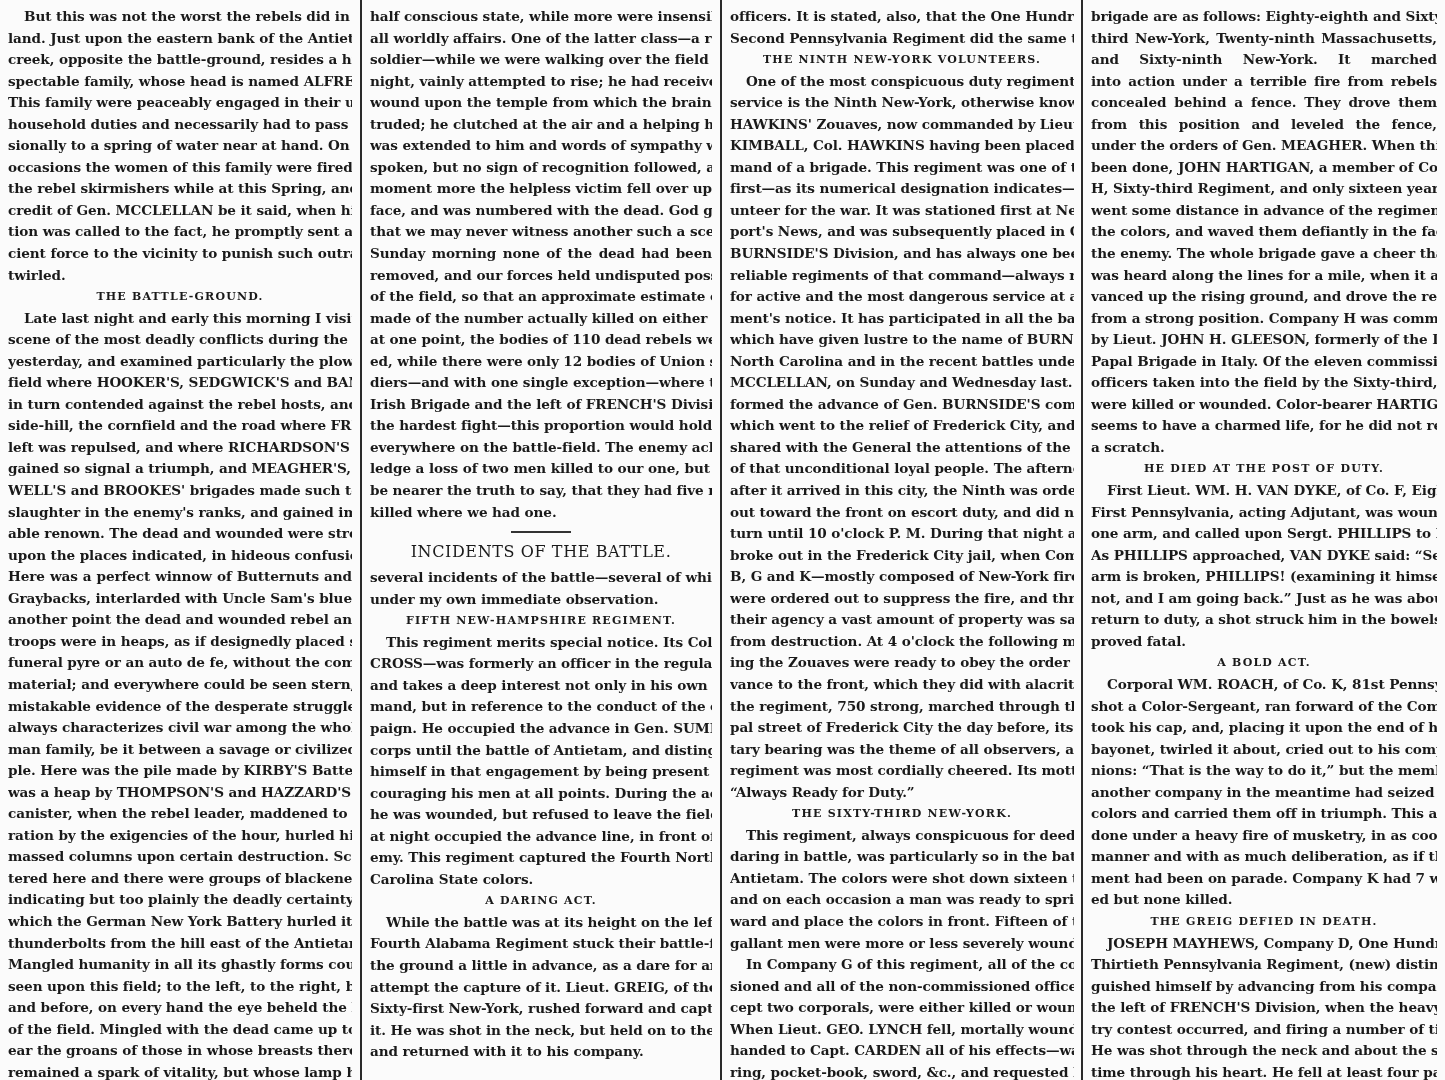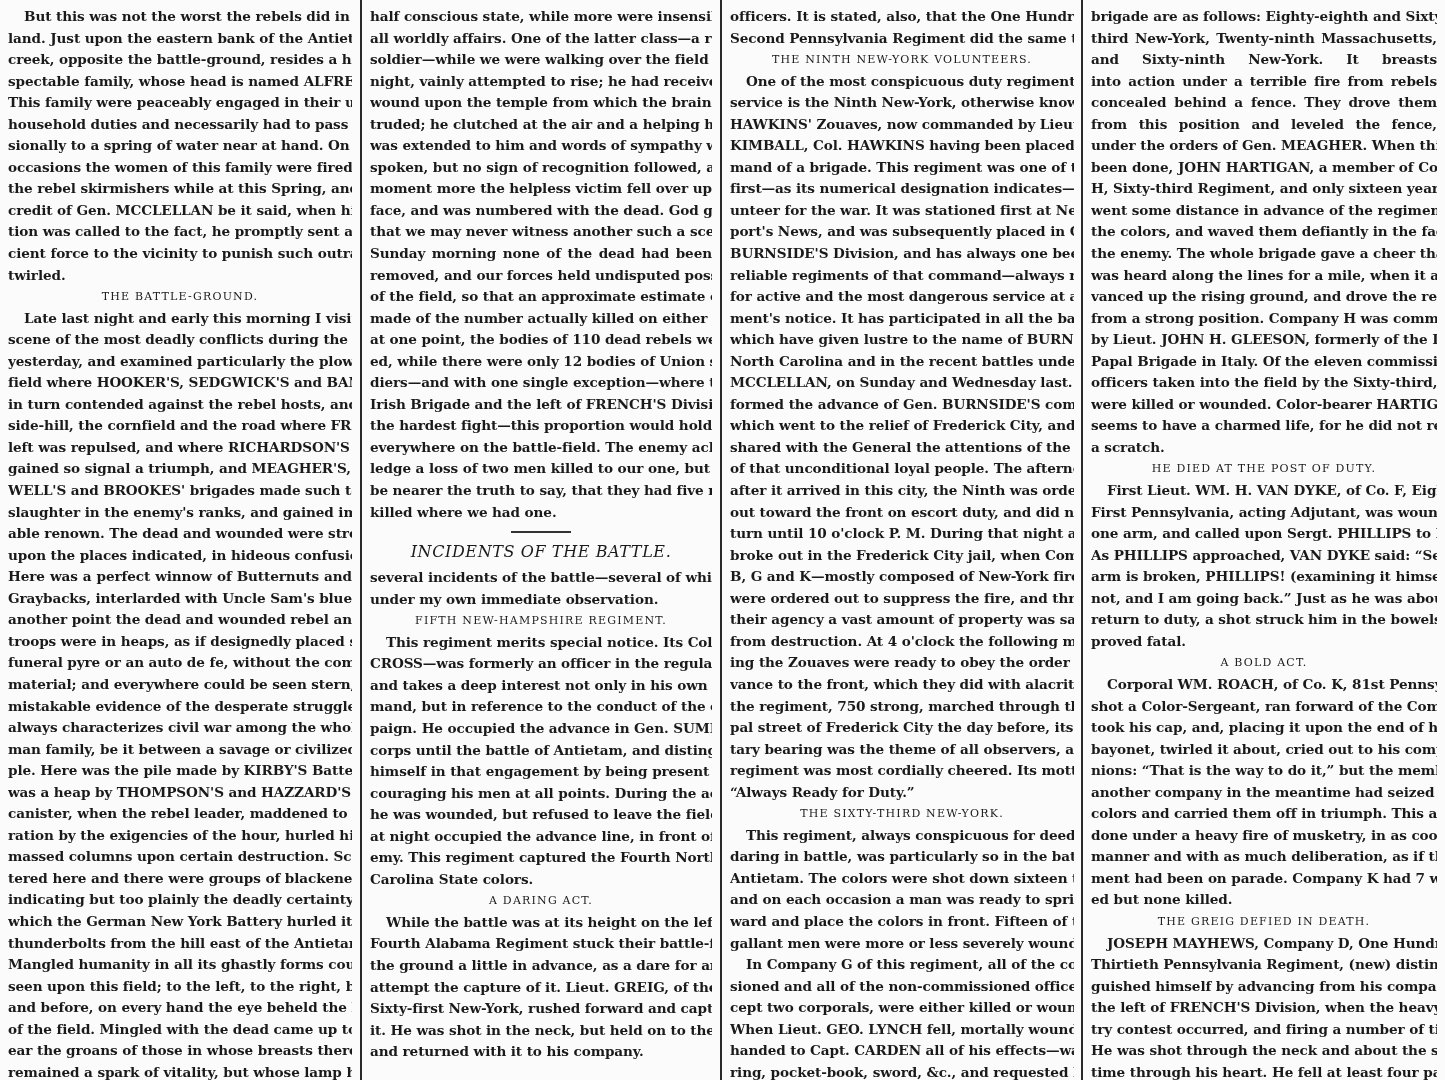--- a/index.html
+++ b/index.html
@@ -23,25 +23,25 @@
   }
   .line {
     display:block; font-size:13.6px; line-height:21.55px; height:21.55px;
     white-space:nowrap; overflow:hidden; text-align:justify; text-align-last:justify;
     font-weight:bold; letter-spacing:-0.1px;
   }
   .line.last { text-align-last:left; }
   .line.indent { padding-left:16px; }
   .head {
     display:block; text-align:center; font-size:11px; line-height:21.55px; height:21.55px;
-    letter-spacing:1.2px; font-weight:normal; white-space:nowrap;
+    letter-spacing:1.2px; font-weight:bold; white-space:nowrap;
   }
   .bighead {
     display:block; text-align:center; font-size:16px; line-height:30px; height:30px;
-    letter-spacing:0.6px; font-weight:normal;font-style:italic;
+    letter-spacing:0.6px; font-weight:normal;
   }
   .dash { display:block; width:60px; height:2px; background:#333; margin:8px auto 4px; }
 </style>
 </head>
 <body>
 
 <div class="page">
   <div class="col col1">
       <div>
         <span class="line indent">But this was not the worst the rebels did in Mary-</span>
@@ -217,21 +217,21 @@
         <span class="line">When Lieut. GEO. LYNCH fell, mortally wounded, he</span>
         <span class="line">handed to Capt. CARDEN all of his effects—watch,</span>
         <span class="line">ring, pocket-book, sword, &amp;c., and requested him to</span>
       </div>
     </div>
   <div class="rule" style="left:1081px"></div>
   <div class="col col4">
       <div>
         <span class="line">brigade are as follows: Eighty-eighth and Sixty-</span>
         <span class="line">third New-York, Twenty-ninth Massachusetts,</span>
-        <span class="line">and Sixty-ninth New-York. It breasts</span>
+        <span class="line">and Sixty-ninth New-York. It marched</span>
         <span class="line">into action under a terrible fire from rebels</span>
         <span class="line">concealed behind a fence. They drove them</span>
         <span class="line">from this position and leveled the fence,</span>
         <span class="line">under the orders of Gen. MEAGHER. When this had</span>
         <span class="line">been done, JOHN HARTIGAN, a member of Company</span>
         <span class="line">H, Sixty-third Regiment, and only sixteen years old,</span>
         <span class="line">went some distance in advance of the regiment with</span>
         <span class="line">the colors, and waved them defiantly in the face of</span>
         <span class="line">the enemy. The whole brigade gave a cheer that</span>
         <span class="line">was heard along the lines for a mile, when it ad-</span>

